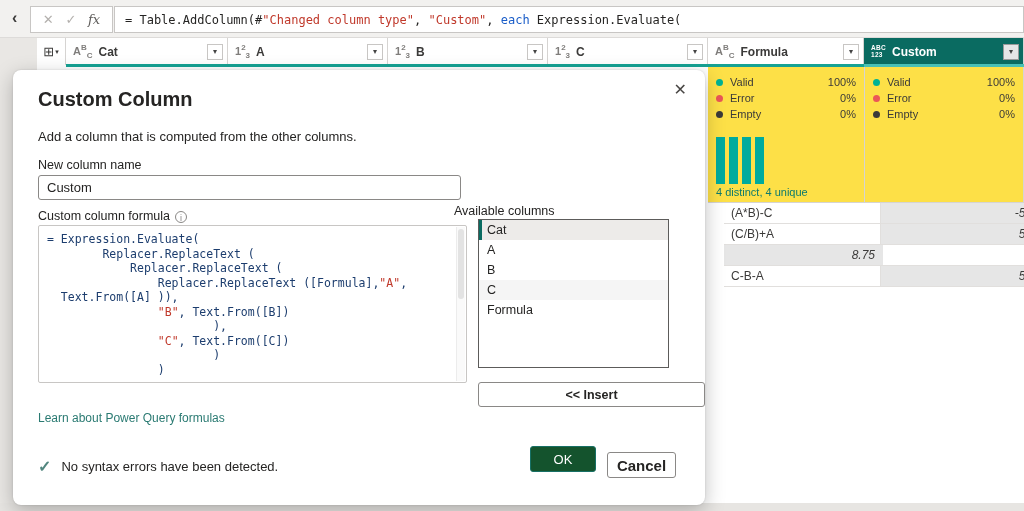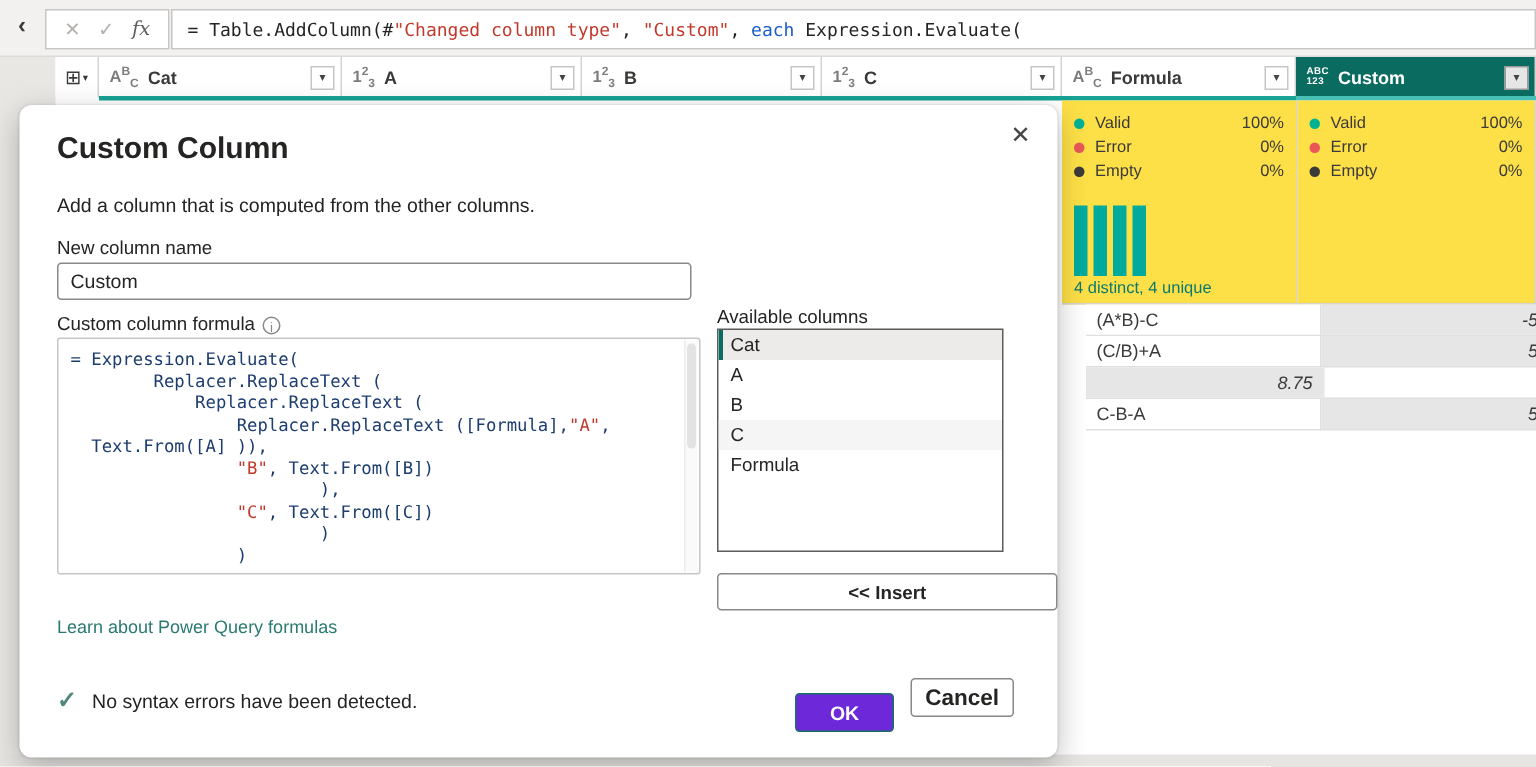--- a/index.html
+++ b/index.html
@@ -72,21 +72,21 @@
   .listbox { position:absolute; left:465px; top:149px; width:191px; height:149px; border:1px solid #5c5b5a; background:#fff; overflow:hidden; }
   .litem { height:20px; display:flex; align-items:center; padding-left:8px; font-size:12.5px; color:#252423; cursor:pointer; position:relative; }
   .litem.selected { background:#edebe9; }
   .litem.selected::before { content:""; position:absolute; left:0; top:0; bottom:0; width:3px; background:#0a6b61; }
   .litem.highlighted { background:#f5f5f5; }
   .insertbtn { position:absolute; left:465px; top:312px; width:227px; height:25px; border:1px solid #8a8886; border-radius:3px; background:#fff; font-size:12.5px; font-weight:bold; color:#252423; cursor:pointer; font-family:"Liberation Sans", sans-serif; }
   .learnlink { position:absolute; left:25px; top:341px; font-size:12px; color:#2a7a72; text-decoration:none; cursor:pointer; }
   .statusrow { position:absolute; left:25px; top:387px; display:flex; align-items:center; }
   .statuscheck { color:#52867f; font-size:16px; font-weight:bold; margin-right:10px; }
   .statustext { font-size:13px; color:#252423; }
-  .okbtn { position:absolute; left:517px; top:392px; width:66px; height:26px; background:#6d28d9; border:1px solid #177065; border-radius:3px; color:#fff; font-size:13px; font-weight:bold; cursor:pointer; font-family:"Liberation Sans", sans-serif; }
+  .okbtn { position:absolute; left:517px; top:376px; width:66px; height:26px; background:#14532d; border:1px solid #177065; border-radius:3px; color:#fff; font-size:13px; font-weight:normal; cursor:pointer; font-family:"Liberation Sans", sans-serif; }
   .cancelbtn { position:absolute; left:594px; top:382px; width:69px; height:26px; background:#fff; border:1px solid #8a8886; border-radius:3px; color:#252423; font-size:15px; font-weight:bold; cursor:pointer; font-family:"Liberation Sans", sans-serif; }
 </style>
 </head>
 <body>
 
 <div class="stage">
 
   <div class="topbar">
     <span class="collapse">‹</span>
     <div class="fbox fbox1">
@@ -226,21 +226,21 @@
                 <span class="str">"B"</span>, Text.From([B])
                         ),
                 <span class="str">"C"</span>, Text.From([C])
                         )
                 )</pre>
       <div class="vscroll">
           <div class="vthumb"></div>
         </div>
     </div>
 
-    <div class="dlabel" style="left:465px; top:134px;">Available columns</div>
+    <div class="dlabel" style="left:441px; top:134px;">Available columns</div>
     <div class="listbox" id="avail">
         <div class="litem selected">Cat</div>
         <div class="litem">A</div>
         <div class="litem">B</div>
         <div class="litem highlighted">C</div>
         <div class="litem">Formula</div>
       </div>
     <button class="insertbtn">&lt;&lt; Insert</button>
 
     <a class="learnlink">Learn about Power Query formulas</a>

